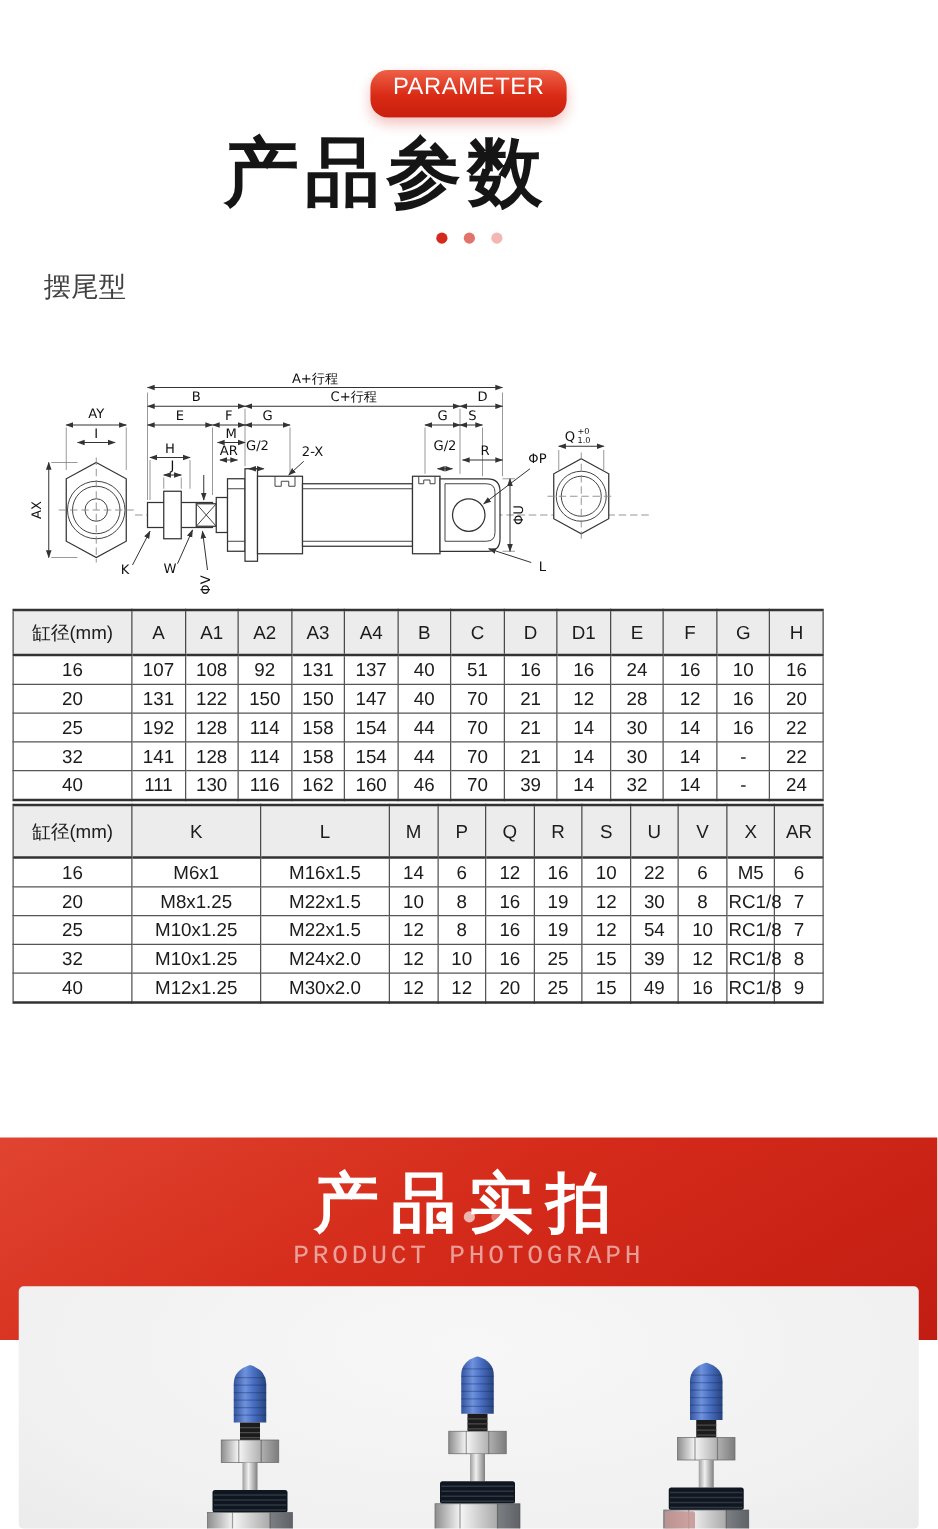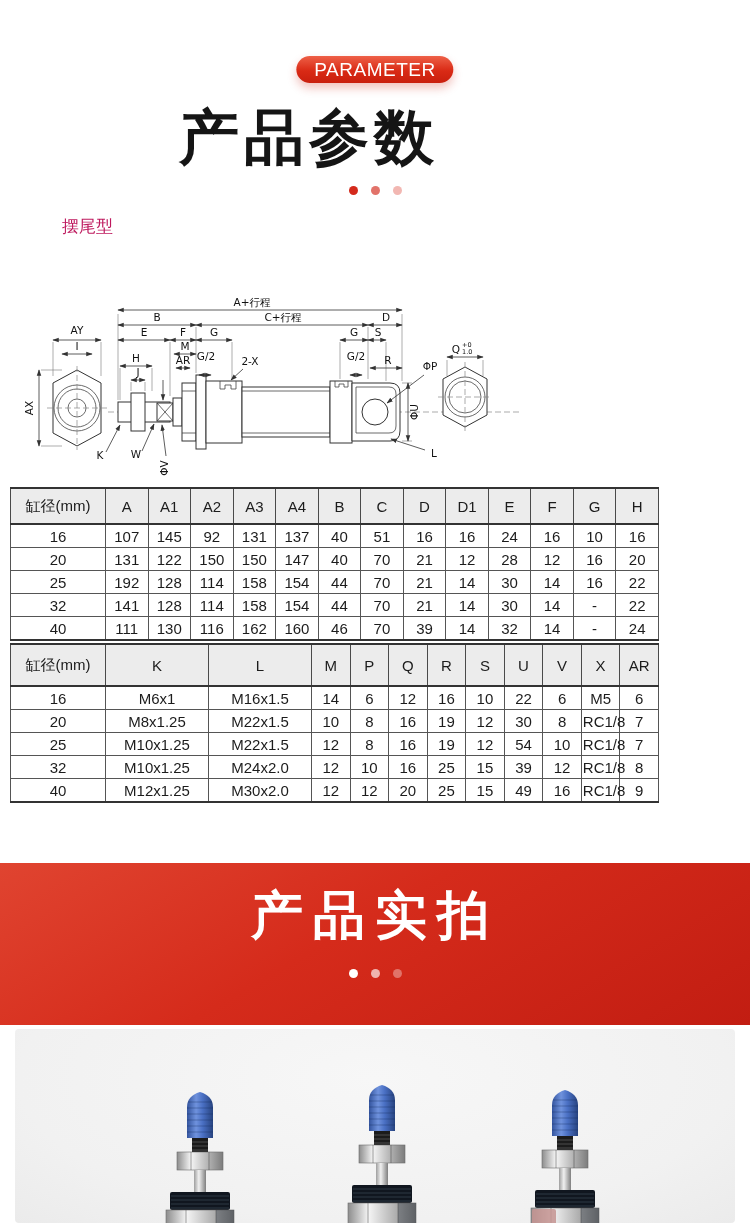--- a/index.html
+++ b/index.html
@@ -1,32 +1,32 @@
 <!DOCTYPE html>
 <html><head>
 <meta charset="utf-8">
 <style>
   html,body{margin:0;padding:0;background:#fff;}
   body{width:750px;height:1223px;position:relative;overflow:hidden;
        font-family:"Liberation Sans","DejaVu Sans",sans-serif;color:#111;}
 
   
   .badge{position:absolute;top:56px;left:50%;transform:translateX(-50%);
-    min-width:118px;padding:0 18px;height:27px;line-height:27px;border-radius:14px;
+    min-width:118px;padding:0 18px;height:38px;line-height:27px;border-radius:14px;
     background:linear-gradient(180deg,#ee6047 0%,#d92a15 55%,#c91f0e 100%);
     color:#fff;font-size:19px;text-align:center;letter-spacing:.5px;
     box-shadow:0 5px 10px rgba(205,35,20,.28);}
   .big-title{position:absolute;top:98px;left:0;width:618px;text-align:center;
     font-size:60px;font-weight:900;letter-spacing:5px;color:#151515;}
   .dots{position:absolute;left:0;width:750px;display:flex;justify-content:center;gap:13px;}
   .dots-header{top:186px;}
   .dot{width:9px;height:9px;border-radius:50%;}
   .dot.d1{background:#d42a1c;} .dot.d2{background:#e2736a;} .dot.d3{background:#f2b7b2;}
 
-  .section-label{position:absolute;left:35px;top:215px;font-size:17px;color:#be185d;margin-left:27px;}
+  .section-label{position:absolute;left:35px;top:215px;font-size:22px;color:#404040;}
 
   
   .diagram{position:absolute;left:0;top:278px;}
   .pt{fill:#fff;stroke:#333;stroke-width:1;}
   .thin{fill:none;stroke:#444;stroke-width:.8;}
   .dim{stroke:#333;stroke-width:.8;fill:none;}
   .ext{stroke:#777;stroke-width:.6;}
   .cl{stroke:#888;stroke-width:.7;stroke-dasharray:6 3;fill:none;}
   .lb{font-family:"DejaVu Sans",sans-serif;font-size:10.5px;fill:#111;}
   .lbs{font-family:"DejaVu Sans",sans-serif;font-size:6.5px;fill:#111;}
@@ -36,21 +36,21 @@
     font-size:15px;color:#1c1c1c;text-align:center;
     border-top:2px solid #333;border-bottom:2px solid #333;border-left:1px solid #444;border-right:1px solid #444;}
   .spec-table th{background:#ececec;font-weight:400;height:32px;
     border:1px solid #4a4a4a;border-bottom:2px solid #333;}
   .spec-table td{height:20px;border:1px solid #555;background:#fff;}
   #table1{top:487px;} #table1 th:first-child{width:92px;}
   #table2{top:643px;} #table2 th{height:38px;}
   #table2 th:first-child{width:92px;} #table2 th:nth-child(2),#table2 th:nth-child(3){width:100px;}
 
   
-  .banner{position:absolute;left:0;top:863px;width:750px;height:162px;
+  .banner{position:absolute;left:0;top:910px;width:750px;height:162px;
     background:linear-gradient(150deg,#e04430 0%,#d52b1b 45%,#c21d12 100%);font-family:Liberation Mono, monospace;}
   .banner-title{position:absolute;top:18px;left:0;width:750px;text-align:center;
     font-size:52px;font-weight:700;letter-spacing:10px;color:#fff;}
   .banner-sub{position:absolute;top:84px;left:0;width:750px;text-align:center;
     font-size:21px;letter-spacing:3px;color:rgba(255,255,255,.55);}
   .dots-banner{top:969px;}
   .dot.w1{background:#fff;} .dot.w2{background:rgba(255,255,255,.65);} .dot.w3{background:rgba(255,255,255,.35);}
 
   
   .photo{position:absolute;left:15px;top:1029px;width:720px;height:194px;border-radius:4px;
@@ -217,21 +217,21 @@
         <th>E</th>
         <th>F</th>
         <th>G</th>
         <th>H</th>
       </tr>
     </thead>
     <tbody>
       <tr>
         <td>16</td>
         <td>107</td>
-        <td>145</td>
+        <td>108</td>
         <td>92</td>
         <td>131</td>
         <td>137</td>
         <td>40</td>
         <td>51</td>
         <td>16</td>
         <td>16</td>
         <td>24</td>
         <td>16</td>
         <td>10</td>
@@ -389,20 +389,21 @@
         <td>49</td>
         <td>16</td>
         <td>RC1/8</td>
         <td>9</td>
       </tr>
     </tbody>
   </table>
 
 <div class="banner">
   <div class="banner-title">产品实拍</div>
+  <div class="banner-sub">PRODUCT PHOTOGRAPH</div>
 </div>
 <div class="dots dots-banner">
   <span class="dot w1"></span>
   <span class="dot w2"></span>
   <span class="dot w3"></span>
 </div>
 
 <div class="photo">
   <svg width="720" height="194" viewBox="0 0 720 194">
     <defs>

